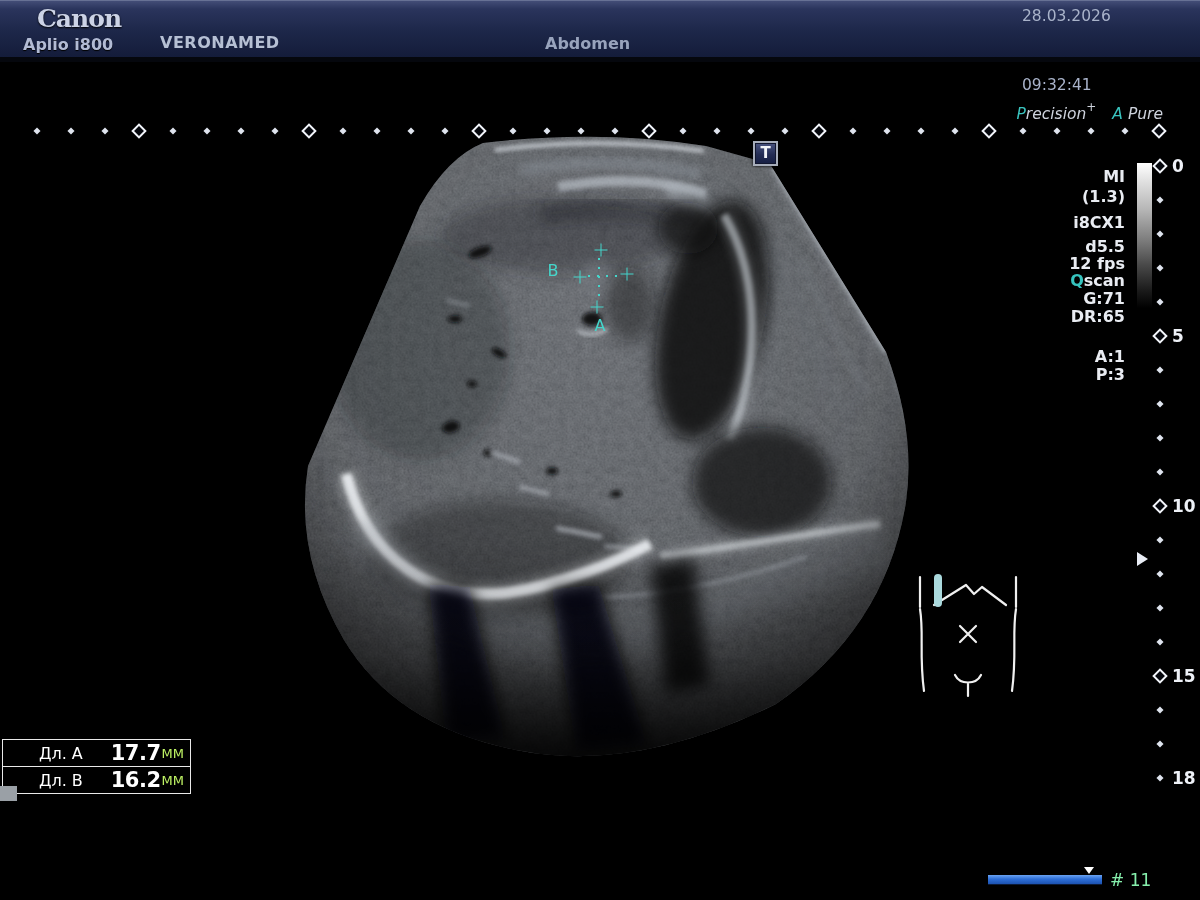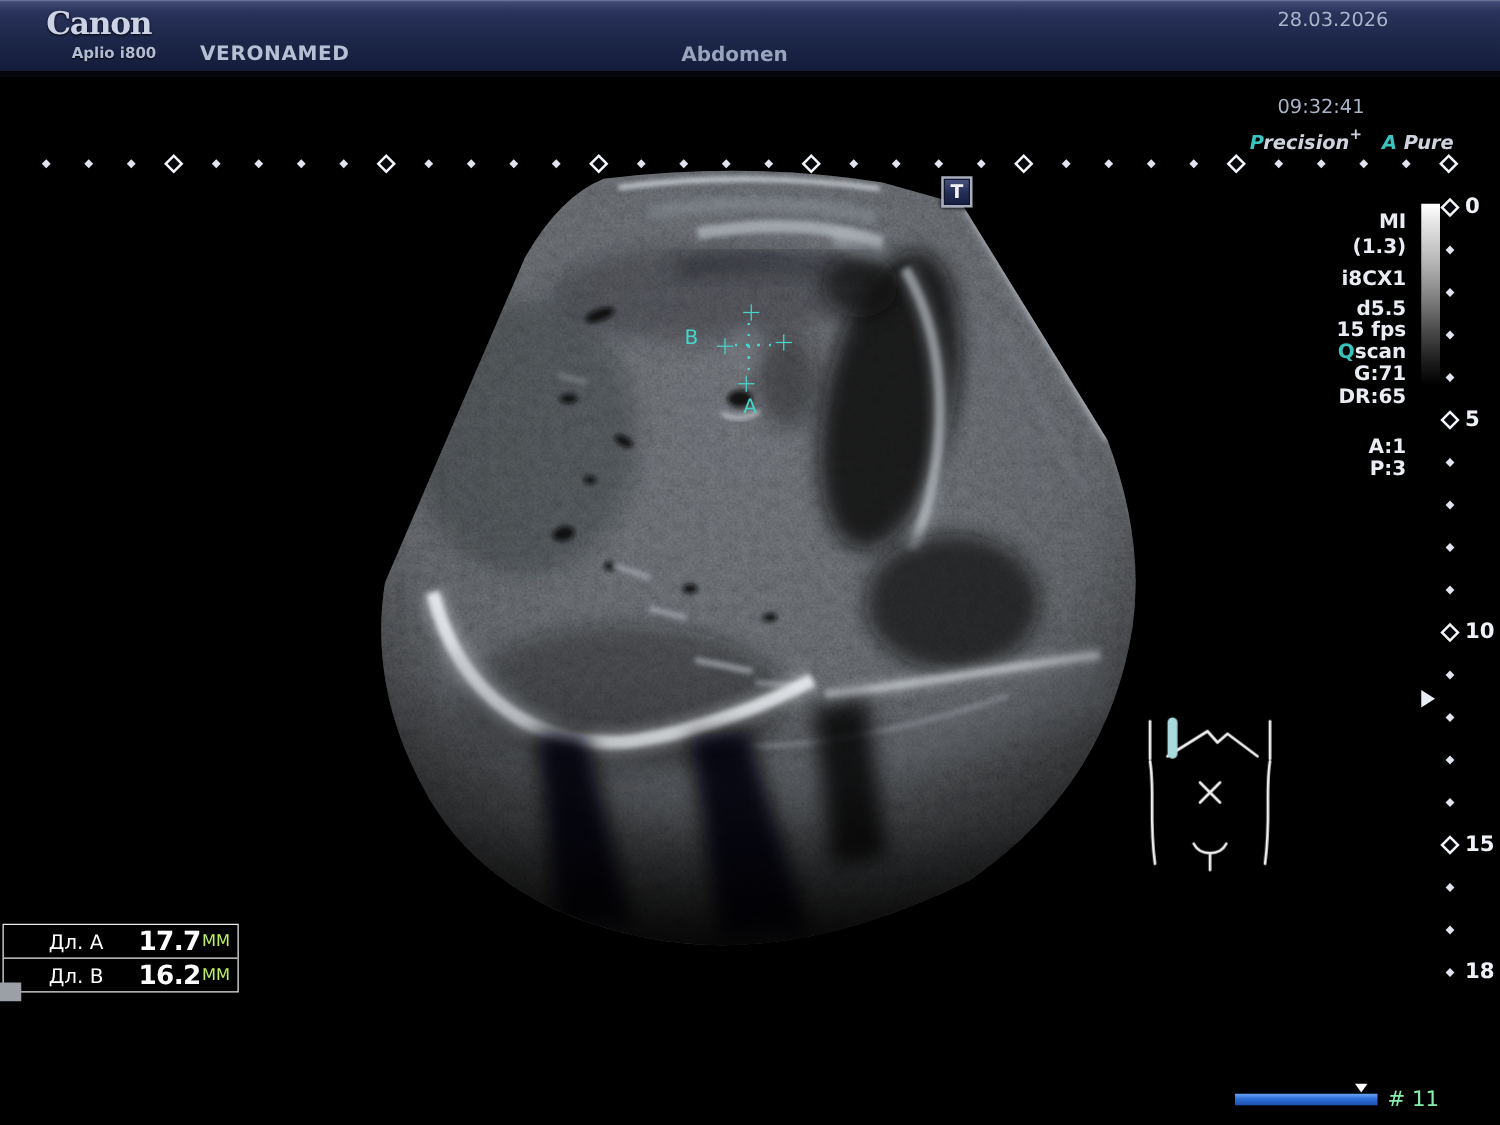--- a/index.html
+++ b/index.html
@@ -7,31 +7,31 @@
           font-family:"DejaVu Sans",sans-serif;-webkit-font-smoothing:antialiased;}
 
   
   .titlebar{position:absolute;left:0;top:0;width:1200px;height:57px;
     background:linear-gradient(180deg,#46507a 0%,#2a345c 16%,#1d2749 55%,#141c3a 100%);
     border-bottom:5px solid #05070d;box-shadow:inset 0 1px 0 #7ب;}
   .titlebar::before{content:"";position:absolute;left:0;top:0;right:0;height:1px;background:#76809f;opacity:.7;}
   .canon-logo{position:absolute;left:33px;top:4px;width:92px;text-align:center;
     font-family:"DejaVu Serif",serif;font-weight:bold;font-size:25px;color:#ccd3e6;
     letter-spacing:-1px;text-shadow:0 1px 2px #000;}
-  .canon-model{position:absolute;left:33px;top:35px;width:92px;text-align:right;
-    font-size:12px;font-weight:bold;color:#b2bbd4;text-shadow:0 1px 1px #000;}
+  .canon-model{position:absolute;left:23px;top:35px;width:92px;text-align:left;
+    font-size:16px;font-weight:bold;color:#b2bbd4;text-shadow:0 1px 1px #000;}
   .patient-id{position:absolute;left:160px;top:6px;font-size:19px;color:#aeb8d0;letter-spacing:.4px;}
   .facility{position:absolute;left:160px;top:33px;font-size:16px;font-weight:bold;color:#b6c0d4;letter-spacing:.5px;}
   .preset{position:absolute;left:545px;top:34px;font-size:16px;font-weight:bold;color:#98a3bc;}
   .hdate{position:absolute;left:1022px;top:7px;font-size:15.5px;color:#a9b3ca;}
   .htime{position:absolute;left:1022px;top:30px;font-size:15.5px;color:#a9b3ca;margin-top:46px;}
 
   
   .techlogos{position:absolute;right:37px;top:105px;display:flex;gap:16px;
-    font-style:italic;font-weight:bold;font-size:15.5px;color:#ced3dd;}
+    font-style:italic;font-weight:normal;font-size:15.5px;color:#ced3dd;}
   .techlogos .cy{color:#3ac4bf;}
   .techlogos sup{font-size:12px;line-height:0;position:relative;top:-2px;}
 
   
   .tk{position:absolute;transform:translate(-50%,-50%) rotate(45deg);}
   .tk.sm{width:5px;height:5px;background:#dfe4ee;}
   .tk.bg{width:7px;height:7px;background:#05070d;border:2px solid #f2f5fa;}
   .dlabel{position:absolute;transform:translateY(-52%);font-size:17px;font-weight:bold;color:#eef1f7;}
 
   
@@ -287,21 +287,21 @@
       <div class="tk sm" style="left: 1160px; top: 744px;"></div>
       <div class="tk sm" style="left: 1160px; top: 778px;"></div>
       <div class="dlabel" style="left: 1172px; top: 778px;">18</div>
     </div>
 
   <div class="graybar"></div>
   <div class="param" style="top:167px">MI</div>
   <div class="param" style="top:187px">(1.3)</div>
   <div class="param" style="top:213px">i8CX1</div>
   <div class="param" style="top:237px">d5.5</div>
-  <div class="param" style="top:254px">15 fps</div>
+  <div class="param" style="top:254px">12 fps</div>
   <div class="param" style="top:271px"><span class="cyan">Q</span><span>scan</span></div>
   <div class="param" style="top:289px">G:71</div>
   <div class="param" style="top:307px">DR:65</div>
   <div class="param" style="top:347px">A:1</div>
   <div class="param" style="top:365px">P:3</div>
   <div class="focus-arrow"></div>
 
   <div class="tbadge"><span>T</span></div>
 
   <div class="cal-cross" style="left:601px;top:250px"></div>

